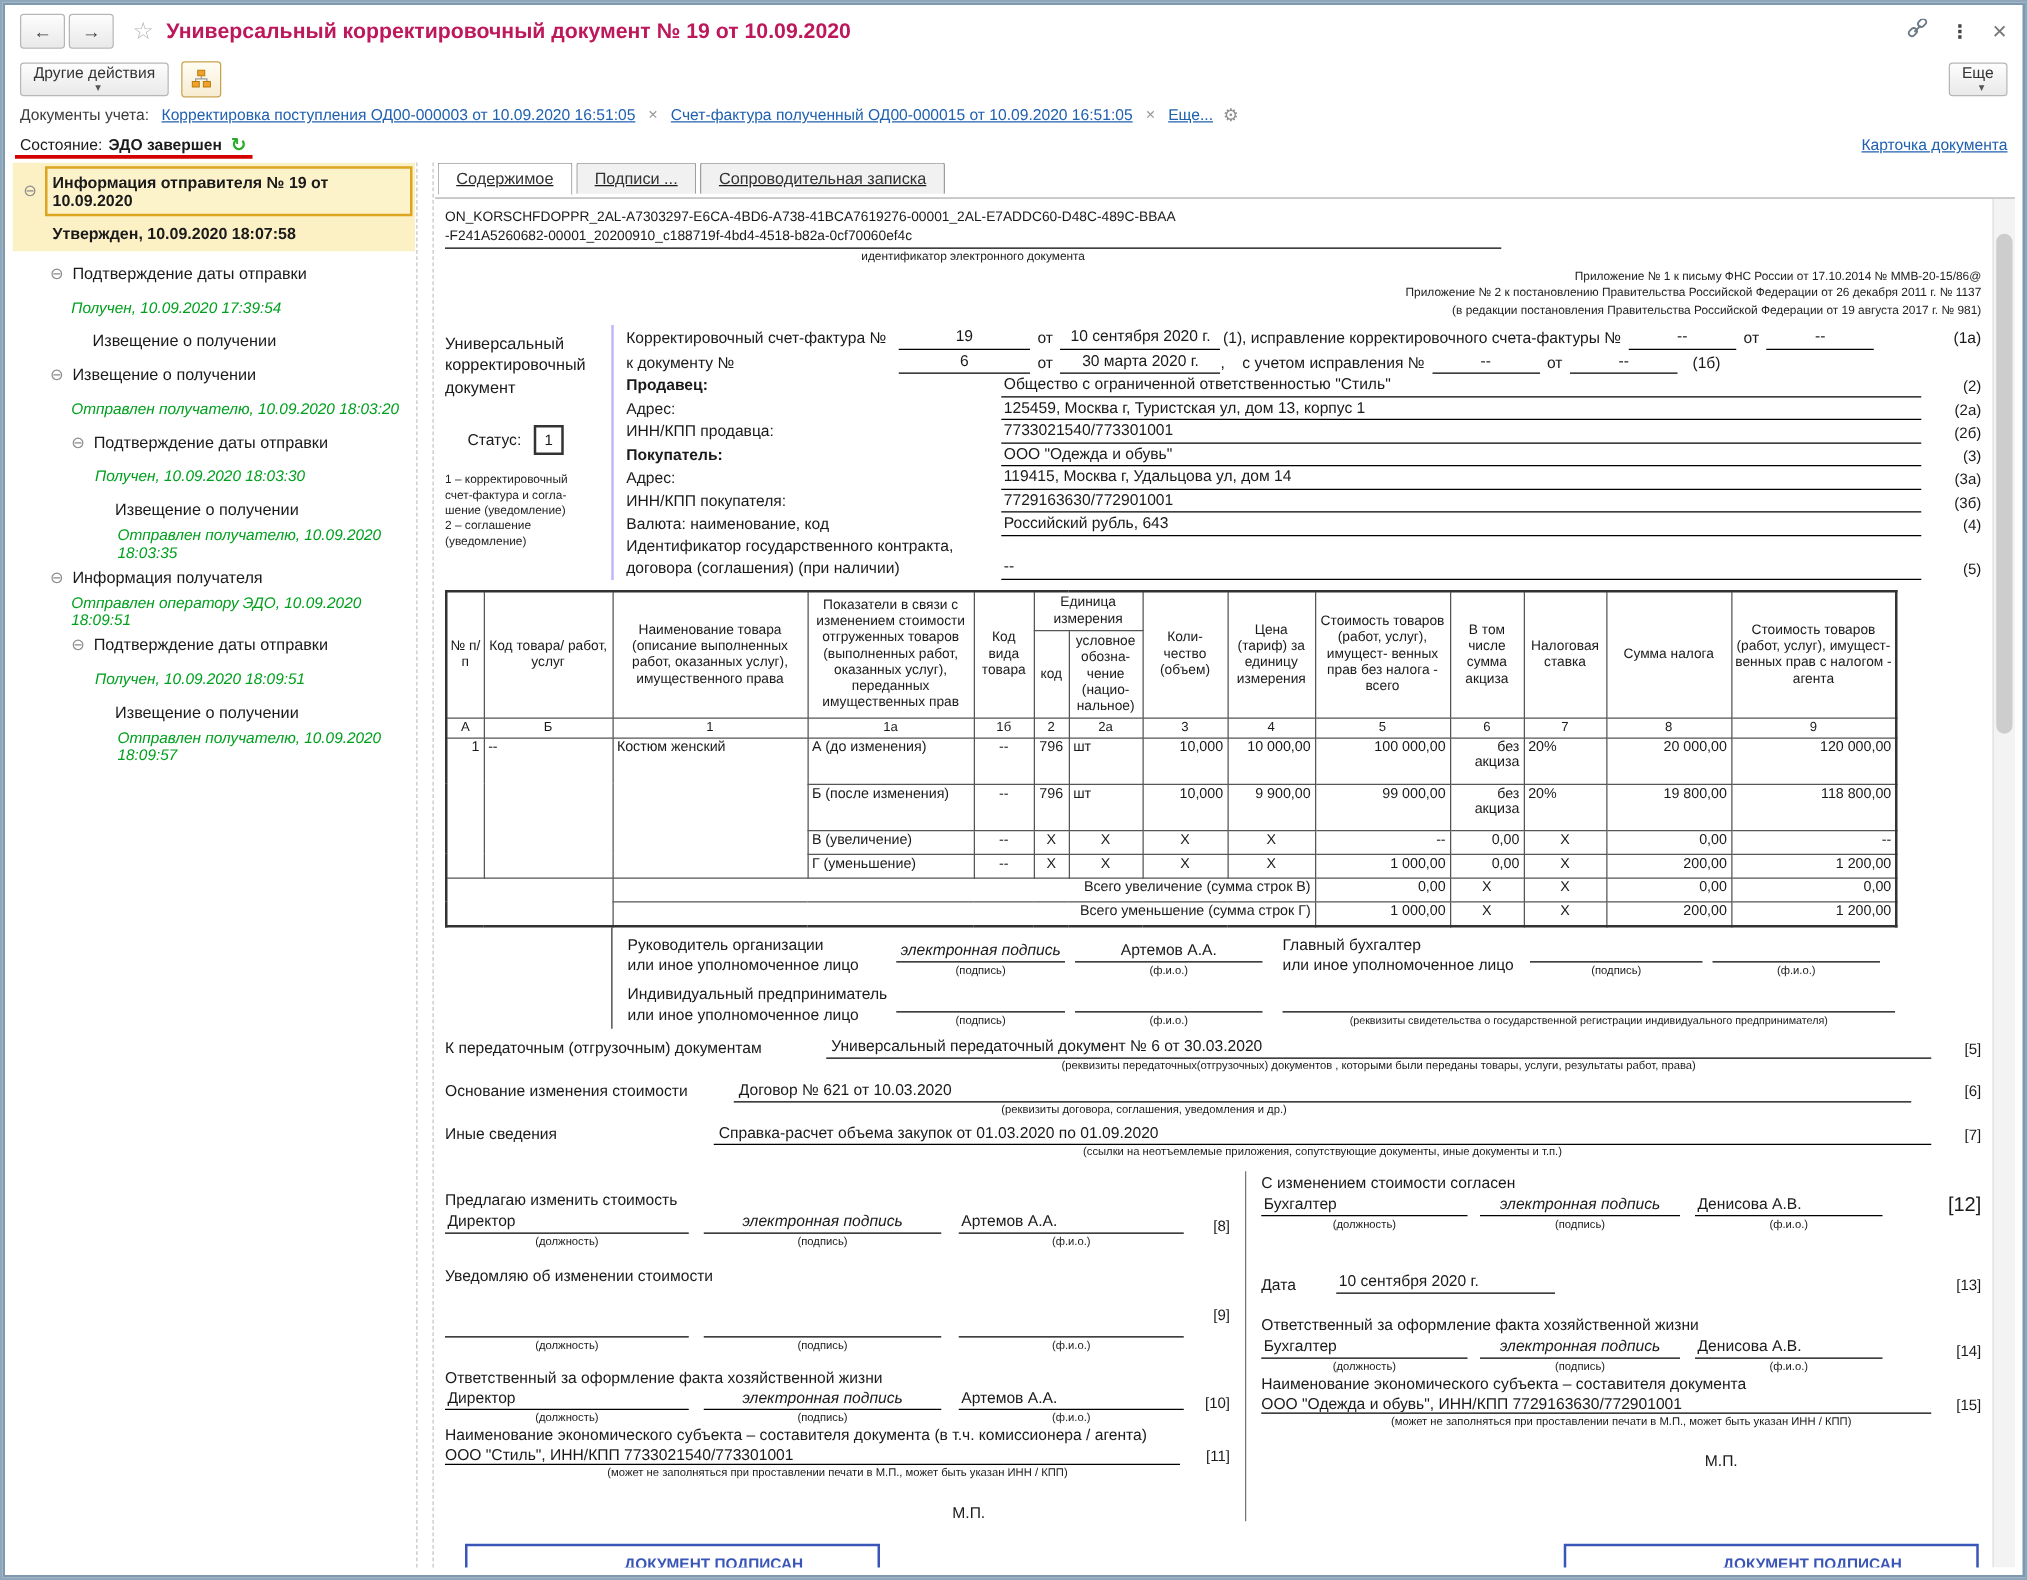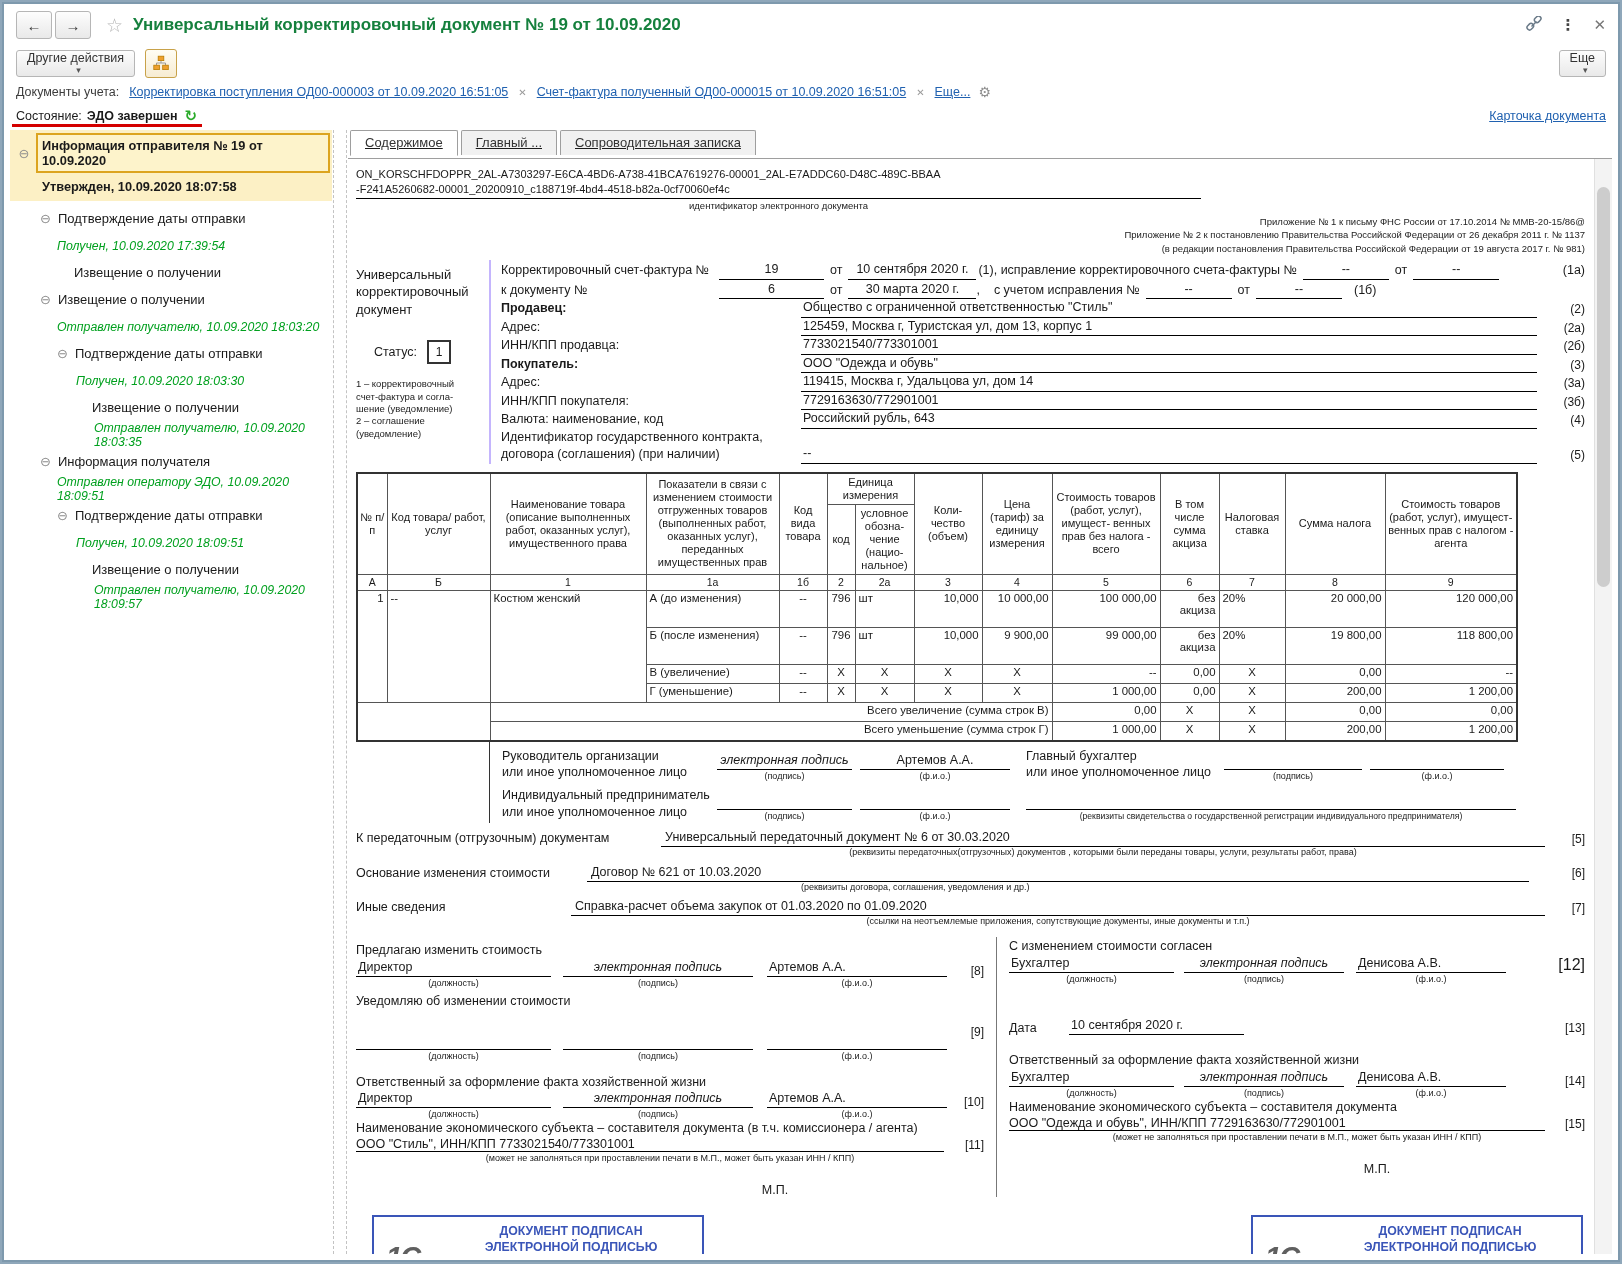--- a/index.html
+++ b/index.html
@@ -2,21 +2,21 @@
 <html><head>
 <meta charset="utf-8">
 <style>
   html,body{margin:0;padding:0;}
   body{width:1622px;height:1264px;background:#8fa7ba;font-family:"Liberation Sans","DejaVu Sans",sans-serif;color:#1a1a1a;position:relative;overflow:hidden;}
   .window{position:absolute;inset:2px;background:#fff;border:2px solid #7e99ad;box-sizing:border-box;}
   
   .titlebar{position:absolute;top:0;left:0;right:0;height:42px;display:flex;align-items:center;padding:0 12px;box-sizing:border-box;}
   .navbtn{width:34px;height:26px;border:1px solid #b6b6b6;border-radius:3px;background:linear-gradient(#fdfdfd,#e9e9e9);display:flex;align-items:center;justify-content:center;font-size:15px;color:#3a3a3a;margin-right:3px;cursor:pointer;}
   .staricon{font-size:19px;color:#b4b4b4;margin:0 10px 0 12px;}
-  .pagetitle{font-size:17px;font-weight:bold;color:#15803d;}
+  .pagetitle{font-size:17px;font-weight:bold;color:#be185d;}
   .tb-right{margin-left:auto;display:flex;align-items:center;gap:18px;}
   .tb-right .ic{color:#777;font-size:15px;cursor:pointer;}
   .toolbar{position:absolute;top:42px;left:0;right:0;height:34px;display:flex;align-items:center;padding:0 12px;box-sizing:border-box;}
   .btn{height:25px;border:1px solid #b6b6b6;border-radius:3px;background:linear-gradient(#fdfdfd,#e9e9e9);display:inline-flex;align-items:center;padding:0 10px;font-size:12.5px;color:#333;cursor:pointer;flex-direction:column;}
   .btn .car{font-size:9px;color:#555;margin-left:6px;}
   .iconbtn{width:30px;height:27px;border:1px solid #c8a24a;border-radius:3px;background:linear-gradient(#fffdf4,#f7ecd2);margin-left:10px;display:flex;align-items:center;justify-content:center;cursor:pointer;}
   .docsrow{position:absolute;top:76px;left:0;right:0;height:24px;display:flex;align-items:center;padding:0 12px;font-size:12.5px;color:#333;box-sizing:border-box;}
   a.lnk{color:#2061b0;text-decoration:underline;cursor:pointer;}
   .xsep{color:#9a9a9a;font-size:10px;margin:0 10px;cursor:pointer;}
   .gear{color:#8f8f8f;font-size:14px;margin-left:8px;cursor:pointer;}
@@ -81,21 +81,21 @@
   .ustack .uv{border-bottom:1px solid #000;text-align:center;min-height:16px;line-height:1.25;white-space:nowrap;}
   .ustack .uc{font-size:9px;text-align:center;padding-top:1px;}
   .it{font-style:italic;}
   .leadlbl{line-height:1.35;}
   .refrow{display:grid;align-items:end;line-height:1.35;margin-top:6px;}
   .refcap{font-size:9px;text-align:center;line-height:1.2;}
   .refcode{text-align:right;font-size:12px;}
   .cols{display:flex;margin-top:10px;}
   .colL{width:640px;flex:none;padding-right:12px;box-sizing:border-box;}
   .colR{flex:1;border-left:1px solid #777;padding-left:12px;min-width:0;}
-  .bh{margin-top:4px;line-height:1.5;}
+  .bh{margin-top:14px;line-height:1.5;}
   .entline{display:grid;grid-template-columns:1fr 40px;align-items:end;}
   .entline .fv{border-bottom:1px solid #000;white-space:nowrap;overflow:hidden;}
   .entcap{font-size:9px;text-align:center;padding-top:1px;}
   .mp{margin-top:20px;margin-left:210px;text-align:center;}
   
   .stamps{display:flex;margin-top:18px;padding-bottom:26px;}
   .stampwrap{width:332px;}
   .stampwrap.first{margin-left:16px;}
   .stampwrap.second{margin-left:auto;margin-right:2px;}
   .stamp{position:relative;border:2px solid #3a55b8;color:#3a55b8;padding:7px 9px 6px;box-sizing:border-box;min-height:127px;}
@@ -234,21 +234,21 @@
         <div class="trow st p3s">
             <span>Отправлен получателю, 10.09.2020 18:09:57</span>
           </div>
       </div>
     </div>
     <div class="splitter"></div>
 
     <div class="content">
       <div class="tabs">
         <div class="tab active">Содержимое</div>
-        <div class="tab">Главный ...</div>
+        <div class="tab">Подписи ...</div>
         <div class="tab">Сопроводительная записка</div>
       </div>
       <div class="docarea">
         <div class="paper">
 
           <div class="doc-id">
             <div>ON_KORSCHFDOPPR_2AL-A7303297-E6CA-4BD6-A738-41BCA7619276-00001_2AL-E7ADDC60-D48C-489C-BBAA</div>
             <div class="l2">-F241A5260682-00001_20200910_c188719f-4bd4-4518-b82a-0cf70060ef4c</div>
             <div class="cap">идентификатор электронного документа</div>
           </div>

